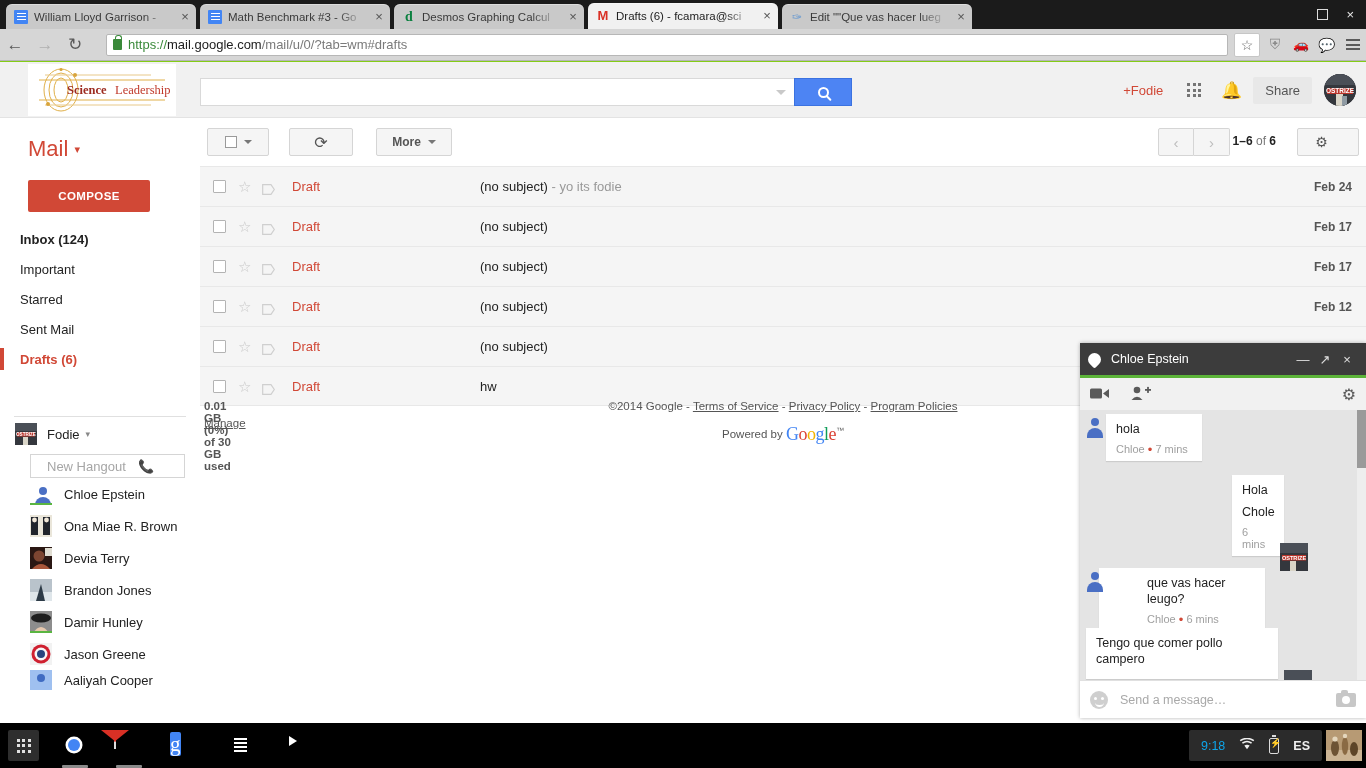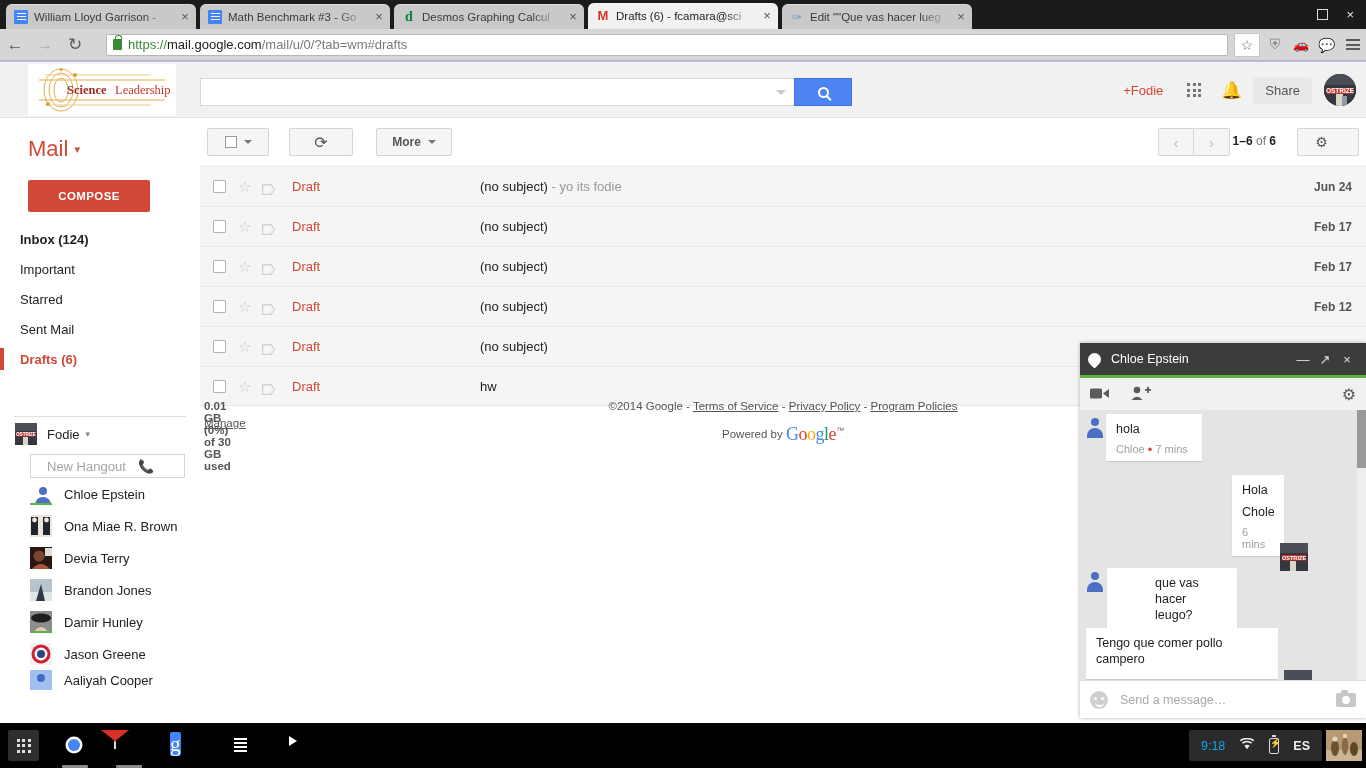--- a/index.html
+++ b/index.html
@@ -5,21 +5,21 @@
   * { box-sizing: border-box; }
   html, body { margin:0; padding:0; }
   body {
     width:1366px; height:768px; overflow:hidden;
     font-family:"Liberation Sans", sans-serif;
     background:#fff; position:relative;
     -webkit-font-smoothing:antialiased;
   }
 
   
-  #chrome-window { position:absolute; left:0; top:0; width:1366px; height:723px; background:#c4b5fd; }
+  #chrome-window { position:absolute; left:0; top:0; width:1366px; height:723px; background:#84cc16; }
 
   .tabstrip { position:absolute; left:0; top:0; width:1366px; height:29px; background:#1b1b1b; }
   .tab {
     position:absolute; top:4px; height:25px;
     background:#c9c9c9; border-top-left-radius:6px; border-top-right-radius:6px;
     display:flex; align-items:center; padding:0 4px 0 8px;
     font-size:11.5px; color:#3a3a3a; overflow:hidden;
     box-shadow: inset 0 1px 0 rgba(255,255,255,.35);
   }
   .tab.active { background:#f1f1f1; color:#222; height:26px; top:3px; z-index:5; }
@@ -516,21 +516,21 @@
         <span class="r-star">☆</span>
         <span class="r-imp">
           <svg width="13" height="11" viewBox="0 0 13 11">
             <path d="M0.7 0.7 H9 L12.3 5.5 L9 10.3 H0.7 Z" fill="none" stroke="#cfcfcf" stroke-width="1.2"></path>
           </svg>
         </span>
         <span class="r-draft">Draft</span>
         <span class="r-subj">
           <span>(no subject)</span><span class="snippet"> - yo its fodie</span>
         </span>
-        <span class="r-date">Jun 24</span>
+        <span class="r-date">Feb 24</span>
       </div>
 
       <div class="row" style="top:88px;">
         <span class="r-cbx"></span>
         <span class="r-star">☆</span>
         <span class="r-imp">
           <svg width="13" height="11" viewBox="0 0 13 11">
             <path d="M0.7 0.7 H9 L12.3 5.5 L9 10.3 H0.7 Z" fill="none" stroke="#cfcfcf" stroke-width="1.2"></path>
           </svg>
         </span>
@@ -679,21 +679,21 @@
               <text x="14" y="16.5" text-anchor="middle" font-family="Liberation Sans, sans-serif" font-size="5.6" font-weight="bold" fill="#fff">OSTRIZE</text>
               <rect x="10" y="18" width="6" height="10" fill="#d9d5c8"></rect>
             </svg>
           </span>
         </div>
 
         <div class="msg" style="left:0; top:158px;">
           <span class="m-av" style="left:2px; top:0;">
             <span class="av-person"></span>
           </span>
-          <div class="bubble" style="margin-left:27px; width:130px;padding-left:48px;">
+          <div class="bubble" style="margin-left:19px; width:166px;padding-left:48px;">
             <div class="txt">que vas hacer leugo?</div>
             <div class="meta">
               <span>Chloe</span>
               <span class="dot">•</span>
               <span>6 mins</span>
             </div>
           </div>
         </div>
 
         <div class="msg" style="left:6px; top:218px;">

